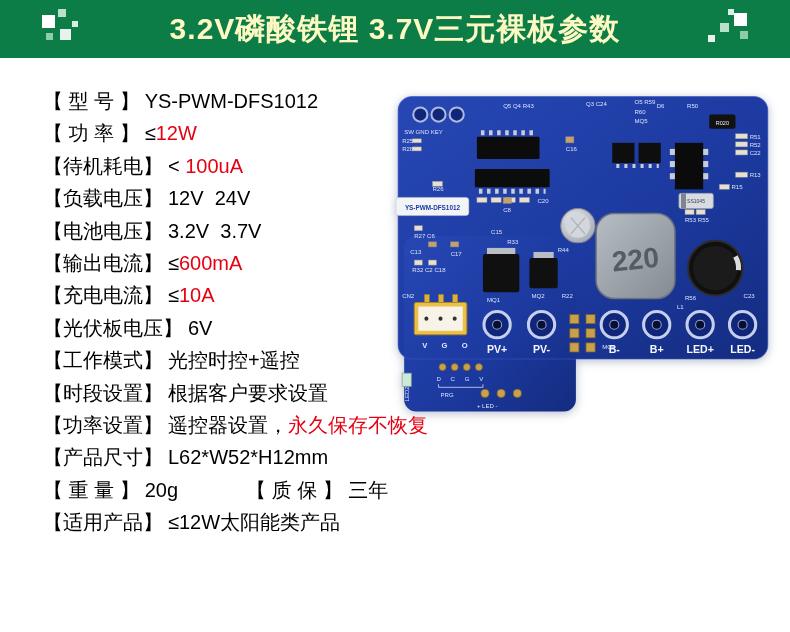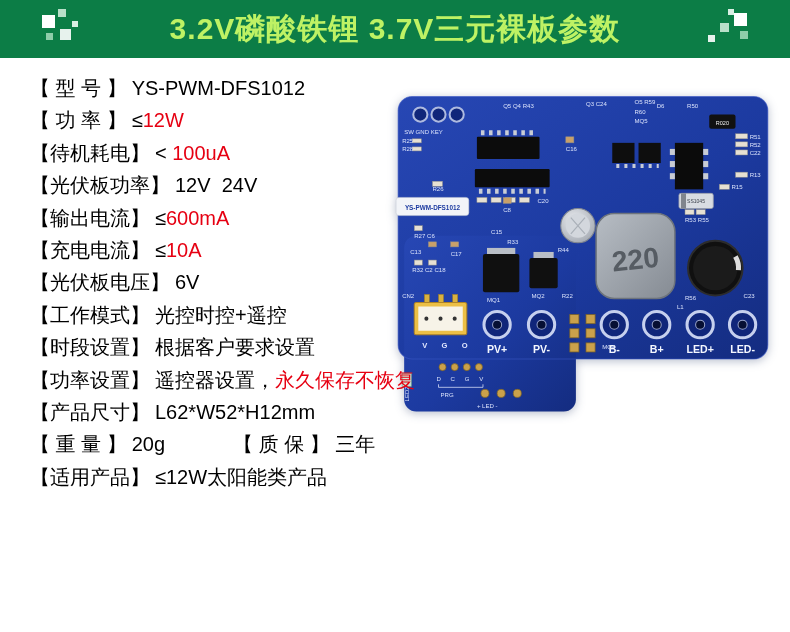--- a/index.html
+++ b/index.html
@@ -6,28 +6,28 @@
   body{
     width:790px;height:632px;overflow:hidden;background:#ffffff;
     font-family:"Liberation Sans",sans-serif;position:relative;
   }
   
   .banner{
     height:58px;background:var(--banner-green,#0c7d46);
     display:flex;align-items:center;justify-content:center;position:relative;
   }
   .banner h1{
-    margin:0;color:#bef264;font-size:30px;font-weight:bold;letter-spacing:1px;
+    margin:0;color:#fef9c3;font-size:30px;font-weight:bold;letter-spacing:1px;
     font-family:"Liberation Sans",sans-serif;
   }
   .deco{position:absolute;top:7px;}
   .deco.left{left:40px;}
   .deco.right{right:38px;}
   
-  .specs{list-style:none;margin:4px;padding:10px 16px 0 26px;position:relative;z-index:2;}
+  .specs{list-style:none;margin:17px;padding:10px 16px 0 26px;position:relative;z-index:2;}
   .specs li{height:32.4px;line-height:32.4px;white-space:pre;font-size:20px;color:#000;}
   .specs .lb{margin-right:5px;}
   .specs .seg.r{color:var(--red,#e60012);text-align:center;}
   .specs .seg.gap{margin-left:68px;}
   
   .pcb{position:absolute;left:388px;top:84px;width:396px;height:344px;margin:0;z-index:1;}
   .pcb svg{width:100%;height:100%;filter:drop-shadow(0 2px 5px rgba(20,40,90,.30));}
   .pcb text{font-family:"Liberation Sans",sans-serif;}
   .silk{fill:#d9e1fb;font-size:6px;}
   .dark{fill:#3c424c;font-size:5px;}
@@ -58,21 +58,22 @@
       <rect x="34" y="24" width="8" height="8" fill="#8fcdaa"></rect>
       <rect x="22" y="2" width="6" height="6" fill="#d9efe3"></rect>
     </svg>
   </header>
 
   <main>
     <ul class="specs">
         <li><span class="lb">【 型 号 】</span><span class="seg k">YS-PWM-DFS1012</span></li>
         <li><span class="lb">【 功 率 】</span><span class="seg k">≤</span><span class="seg r">12W</span></li>
         <li><span class="lb">【待机耗电】</span><span class="seg k">&lt; </span><span class="seg r">100uA</span></li>
-        <li><span class="lb">【光伏板功率】</span><span class="seg k">12V  24V</span></li>
+        <li><span class="lb">【负载电压】</span><span class="seg k">12V  24V</span></li>
+        <li><span class="lb">【电池电压】</span><span class="seg k">3.2V  3.7V</span></li>
         <li><span class="lb">【输出电流】</span><span class="seg k">≤</span><span class="seg r">600mA</span></li>
         <li><span class="lb">【充电电流】</span><span class="seg k">≤</span><span class="seg r">10A</span></li>
         <li><span class="lb">【光伏板电压】</span><span class="seg k">6V</span></li>
         <li><span class="lb">【工作模式】</span><span class="seg k">光控时控+遥控</span></li>
         <li><span class="lb">【时段设置】</span><span class="seg k">根据客户要求设置</span></li>
         <li><span class="lb">【功率设置】</span><span class="seg k">遥控器设置，</span><span class="seg r">永久保存不恢复</span></li>
         <li><span class="lb">【产品尺寸】</span><span class="seg k">L62*W52*H12mm</span></li>
         <li><span class="lb">【 重 量 】</span><span class="seg k">20g</span><span class="seg k gap">【 质 保 】 三年</span></li>
         <li><span class="lb">【适用产品】</span><span class="seg k">≤12W太阳能类产品</span></li>
       </ul>

